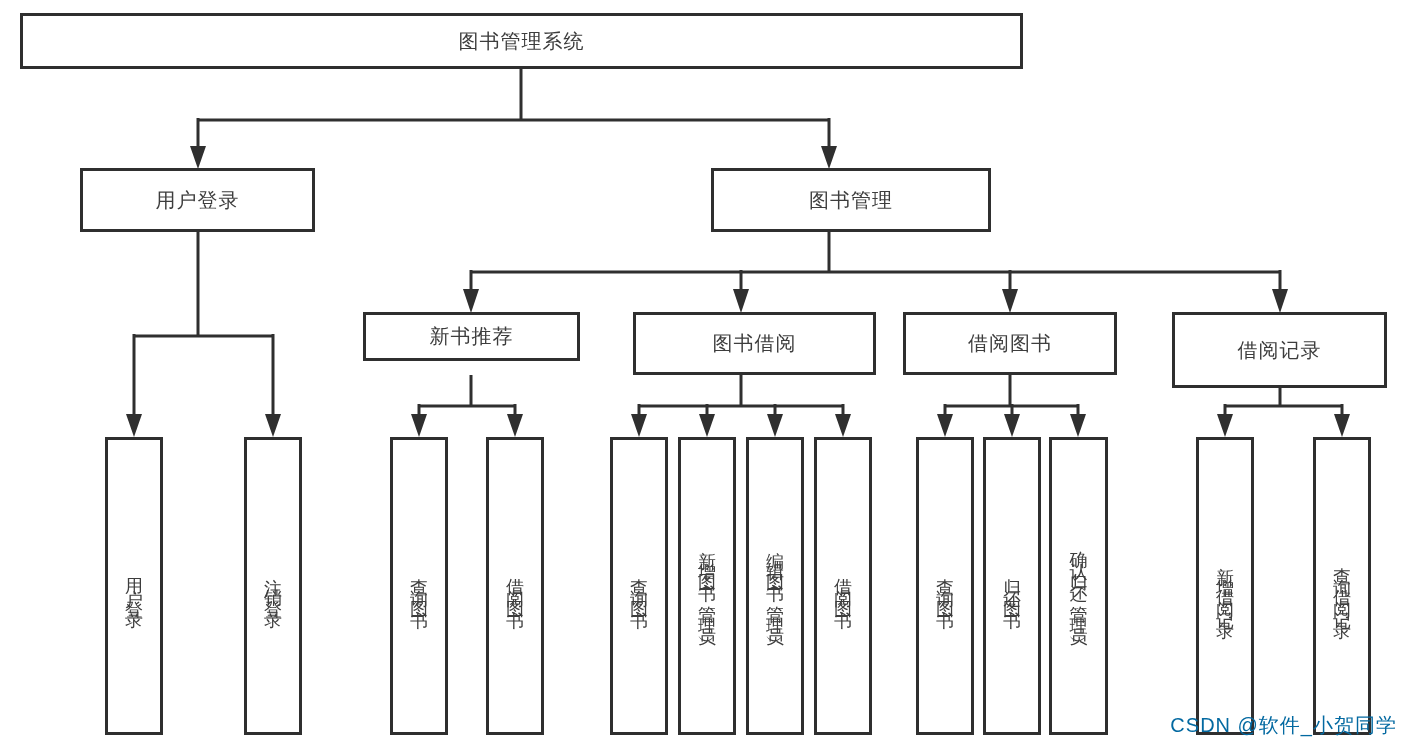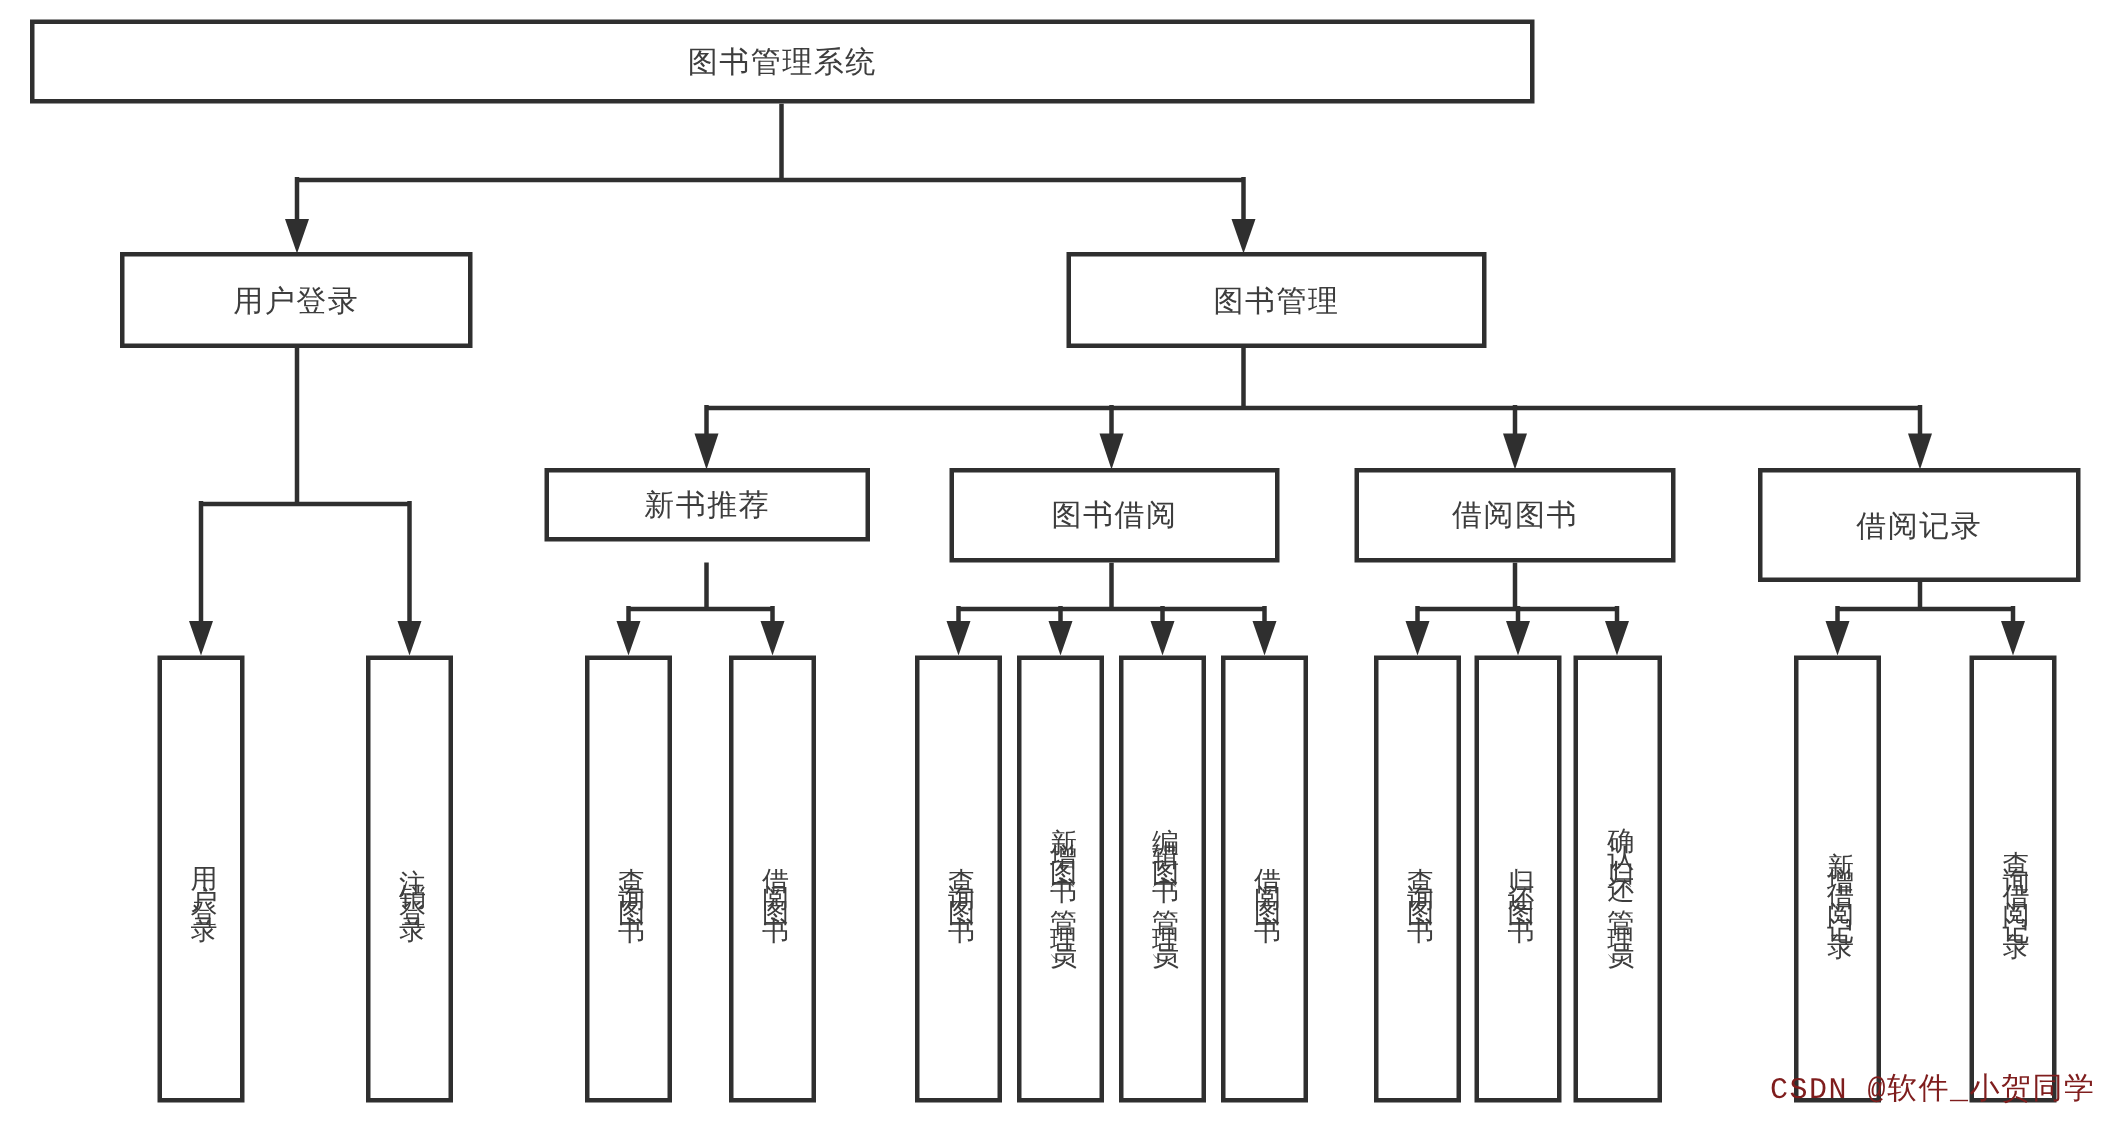--- a/index.html
+++ b/index.html
@@ -1,20 +1,20 @@
 <!DOCTYPE html>
 <html><head>
 <meta charset="utf-8">
 <style>
   html,body{margin:0;padding:0;background:#ffffff;}
   .stage{
     position:relative;
     width:1405px;height:747px;
     background:#ffffff;
-    font-family:Liberation Mono, monospace;
+    font-family:Liberation Sans, sans-serif;
     overflow:hidden;
   }
   .wires{position:absolute;left:0;top:0;width:1405px;height:747px;}
   .wires line{stroke:#2f2f2f;stroke-width:3;}
   .wires polygon{fill:#2f2f2f;}
   .box{
     position:absolute;
     box-sizing:border-box;
     background:#ffffff;
     border:3px solid #2f2f2f;
@@ -27,21 +27,21 @@
     writing-mode:vertical-lr;
     text-orientation:mixed;
     font-size:18px;
     letter-spacing:11px;
     line-height:1;
   }
   .watermark{
     position:absolute;
     top:712px;right:8px;
     font-size:20px;
-    color:#7f1d1d;
+    color:#0369a1;
     letter-spacing:1px;
     white-space:nowrap;
   }
 </style>
 </head>
 <body>
 
 <div class="stage">
 
   <svg class="wires" viewBox="0 0 1405 747">
@@ -127,21 +127,21 @@
   <div class="box h" style="left:80px;top:168px;width:235px;height:64px">
     <span>用户登录</span>
   </div>
   <div class="box h" style="left:711px;top:168px;width:280px;height:64px">
     <span>图书管理</span>
   </div>
 
   <div class="box h" style="left:363px;top:312px;width:217px;height:49px">
     <span>新书推荐</span>
   </div>
-  <div class="box h" style="left:633px;top:312px;width:220px;height:63px">
+  <div class="box h" style="left:633px;top:312px;width:243px;height:63px">
     <span>图书借阅</span>
   </div>
   <div class="box h" style="left:903px;top:312px;width:214px;height:63px">
     <span>借阅图书</span>
   </div>
   <div class="box h" style="left:1172px;top:312px;width:215px;height:76px">
     <span>借阅记录</span>
   </div>
 
   <div class="box v" style="left:105px;top:437px;width:58px;height:298px">

